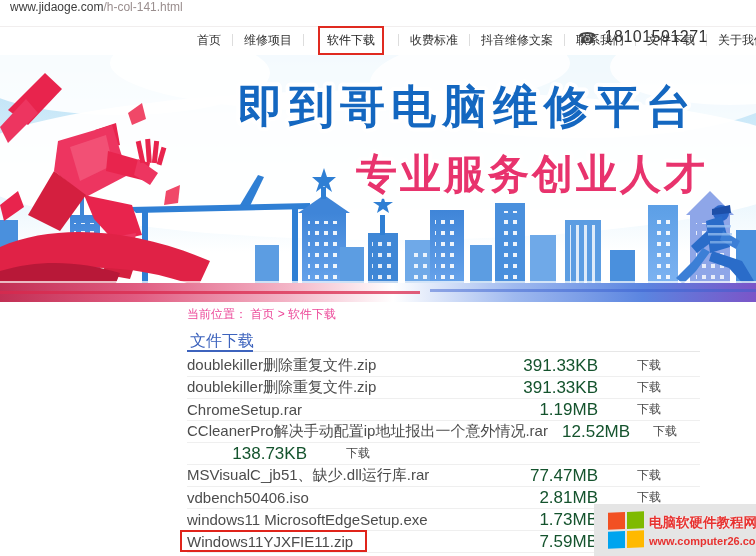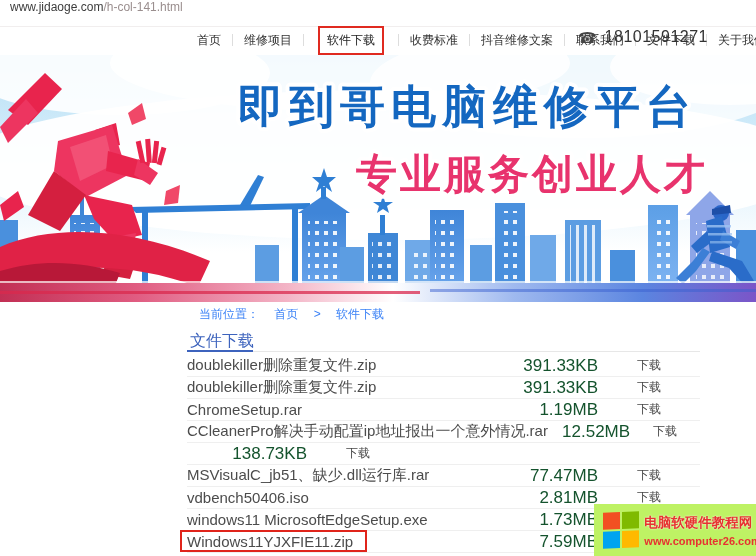--- a/index.html
+++ b/index.html
@@ -20,39 +20,39 @@
   .phone-wrap{position:absolute;right:48px;top:28px;display:flex;align-items:center;gap:8px;}
   .phone-icon{font-size:15px;color:#444;line-height:1;}
   .phone-number{font-size:16px;color:#333;letter-spacing:.5px;}
 
   
   .banner{position:absolute;left:0;top:55px;width:756px;height:247px;overflow:hidden;}
   .banner svg{display:block;}
 
   
   .breadcrumb{position:absolute;left:187px;top:306px;font-size:12px;color:#8c8c8c;}
-  .breadcrumb span{color:#3b82f6;margin-left:12px;}
+  .breadcrumb span{color:#ec4899;}
   .crumb-link{cursor:pointer;}
 
   
   .tab-label{position:absolute;left:190px;top:331px;font-size:16px;color:#3d63bd;cursor:pointer;}
   .tab-line{position:absolute;left:187px;top:351px;width:513px;height:1px;background:#e7e7e7;}
   .tab-line-active{position:absolute;left:187px;top:350px;width:66px;height:2px;background:#3d63bd;}
 
   
   .file-table{position:absolute;left:187px;top:355px;width:513px;}
   .file-row{display:flex;align-items:center;height:21px;border-bottom:1px solid #efefef;}
   .file-name{flex:1;font-size:15px;color:#4c4c4c;white-space:nowrap;overflow:visible;}
   .file-size{width:120px;font-size:17px;color:#14532d;text-align:right;}
   .file-download{width:102px;font-size:12px;color:#474747;text-align:center;cursor:pointer;}
   .name-text{display:inline-block;}
   .name-text.annotation-box{border:2px solid #e0241b;padding:1px 12px 0 5px;margin:-3px 0 -3px -7px;}
 
   
-  .watermark{position:absolute;left:594px;top:504px;width:162px;height:52px;background:#bef264;display:flex;align-items:center;justify-content:center;}
+  .watermark{position:absolute;left:594px;top:504px;width:162px;height:52px;background:#e5e5e5;display:flex;align-items:center;}
   .wm-logo{width:36px;height:36px;margin-left:14px;display:grid;grid-template-columns:17px 17px;grid-template-rows:17px 17px;gap:2px;transform:skewY(-2deg);}
   .wm-logo div{width:17px;height:17px;}
   .wm-sq-tl{background:#f25022;}
   .wm-sq-tr{background:#7fba00;}
   .wm-sq-bl{background:#00a4ef;}
   .wm-sq-br{background:#ffb900;}
   .wm-text{margin-left:5px;}
   .wm-name{font-size:13.5px;font-weight:bold;color:#e73230;white-space:nowrap;text-shadow:0 0 2px #fff;}
   .wm-url{font-size:11px;font-weight:bold;color:#e73230;margin-top:3px;white-space:nowrap;}
 </style>

